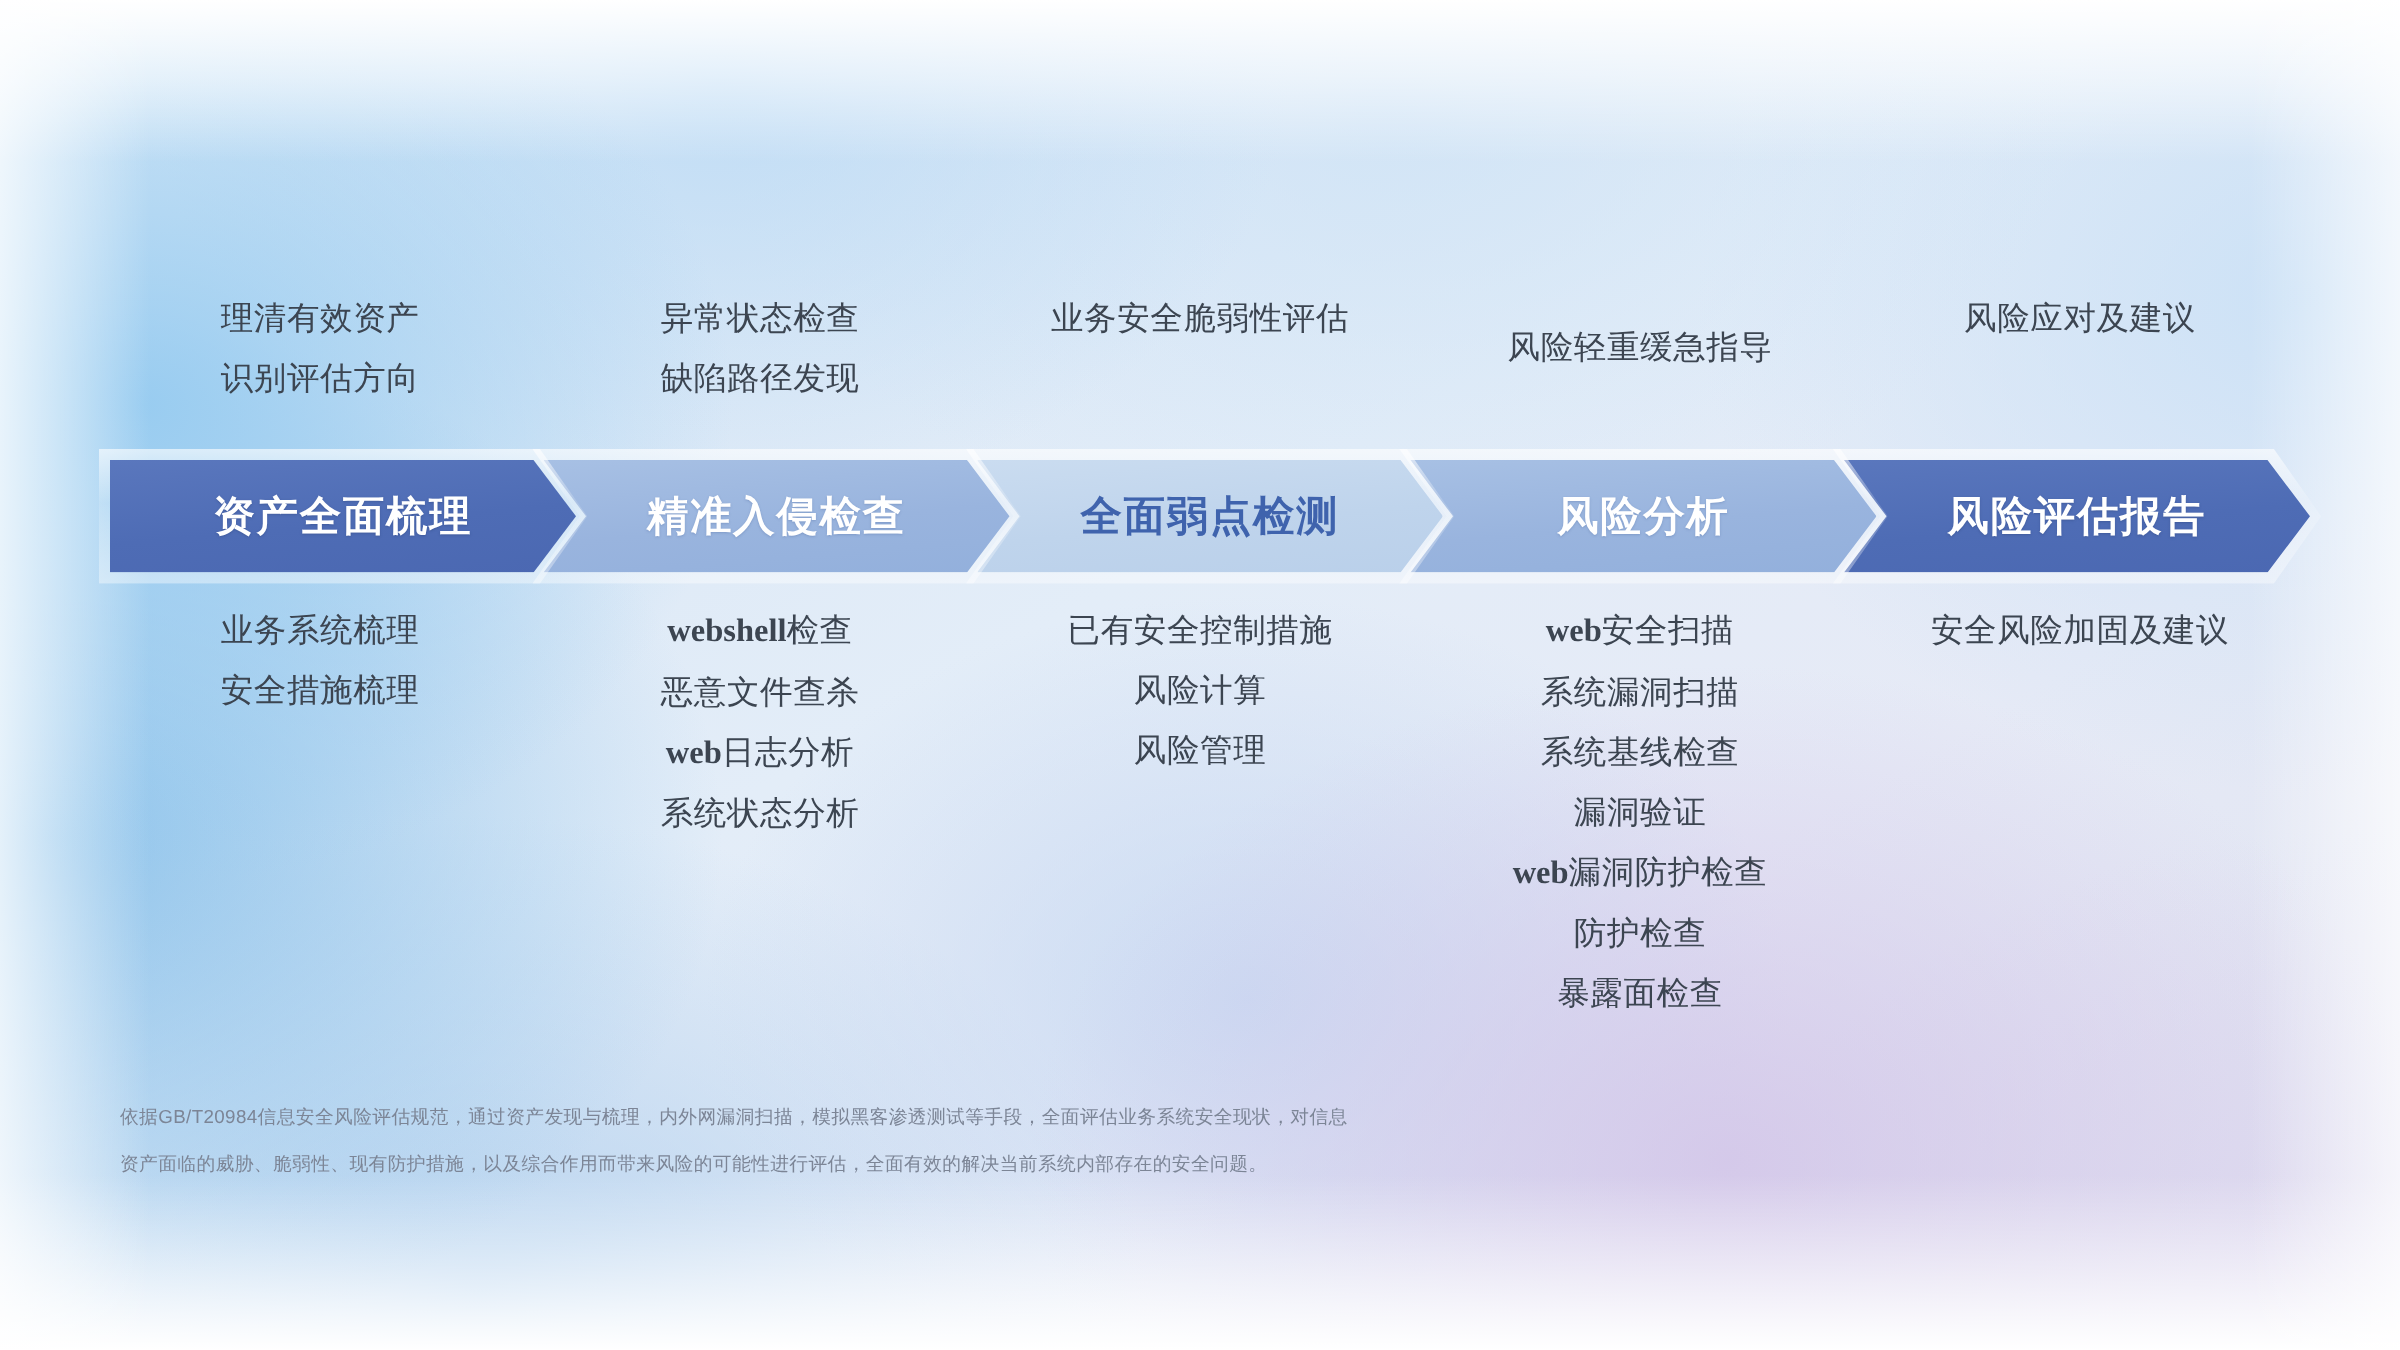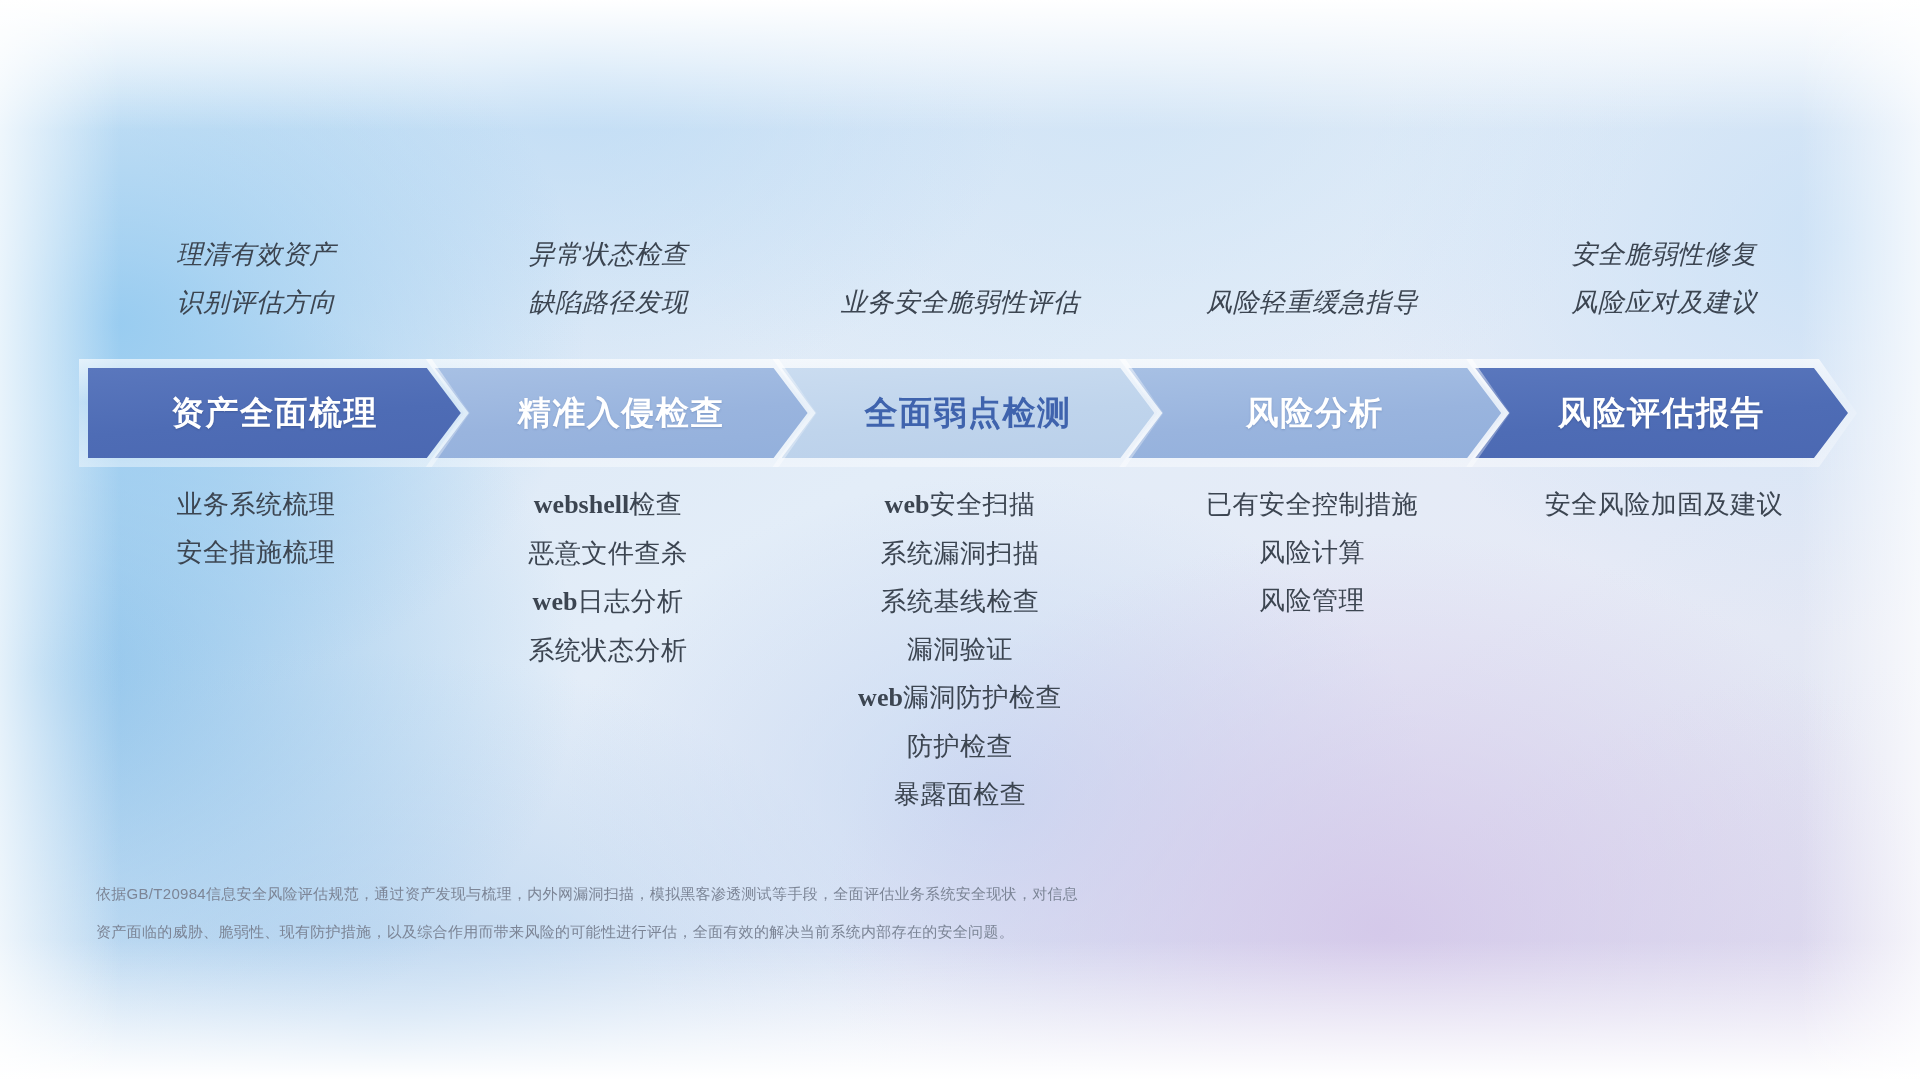--- a/index.html
+++ b/index.html
@@ -63,22 +63,21 @@
   .col {
     flex: 1 1 0;
     display: flex;
     flex-direction: column;
     align-items: center;
   }
 
   
   #top-row {
     top: 230px;
-    align-items: flex-end;
-    font-style: italic;
+    align-items: flex-start;
   }
   .top-line {
     font-size: 26px;
     color: #3c4551;
     line-height: 48px;
     letter-spacing: 0.5px;
     white-space: nowrap;
   }
   .col-shift-down { padding-top: 23px; }
 
@@ -198,21 +197,20 @@
         <div class="top-line">异常状态检查</div>
         <div class="top-line">缺陷路径发现</div>
       </div>
       <div class="col">
         <div class="top-line">业务安全脆弱性评估</div>
       </div>
       <div class="col col-shift-down">
         <div class="top-line">风险轻重缓急指导</div>
       </div>
       <div class="col">
-        <div class="top-line">安全脆弱性修复</div>
         <div class="top-line">风险应对及建议</div>
       </div>
     </div>
 
   <div id="arrow-band">
       <div class="chev tone-dark" style="z-index: 10;">
         <div class="halo"></div>
         <div class="body"></div>
         <div class="label">资产全面梳理</div>
       </div>
@@ -241,36 +239,36 @@
   <div class="row" id="bottom-row">
       <div class="col">
         <div class="item-line"><span>业务系统梳理</span></div>
         <div class="item-line"><span>安全措施梳理</span></div>
       </div>
       <div class="col">
         <div class="item-line"><span class="mono">webshell</span><span>检查</span></div>
         <div class="item-line"><span>恶意文件查杀</span></div>
         <div class="item-line"><span class="mono">web</span><span>日志分析</span></div>
         <div class="item-line"><span>系统状态分析</span></div>
+      </div>
+      <div class="col">
+        <div class="item-line"><span>已有安全控制措施</span></div>
+        <div class="item-line"><span>风险计算</span></div>
+        <div class="item-line"><span>风险管理</span></div>
       </div>
       <div class="col">
         <div class="item-line"><span class="mono">web</span><span>安全扫描</span></div>
         <div class="item-line"><span>系统漏洞扫描</span></div>
         <div class="item-line"><span>系统基线检查</span></div>
         <div class="item-line"><span>漏洞验证</span></div>
         <div class="item-line"><span class="mono">web</span><span>漏洞防护检查</span></div>
         <div class="item-line"><span>防护检查</span></div>
         <div class="item-line"><span>暴露面检查</span></div>
       </div>
       <div class="col">
-        <div class="item-line"><span>已有安全控制措施</span></div>
-        <div class="item-line"><span>风险计算</span></div>
-        <div class="item-line"><span>风险管理</span></div>
-      </div>
-      <div class="col">
         <div class="item-line"><span>安全风险加固及建议</span></div>
       </div>
     </div>
 
   <div id="footer">
       <div class="footer-line">依据GB/T20984信息安全风险评估规范，通过资产发现与梳理，内外网漏洞扫描，模拟黑客渗透测试等手段，全面评估业务系统安全现状，对信息</div>
       <div class="footer-line">资产面临的威胁、脆弱性、现有防护措施，以及综合作用而带来风险的可能性进行评估，全面有效的解决当前系统内部存在的安全问题。</div>
     </div>
 
 </div>

